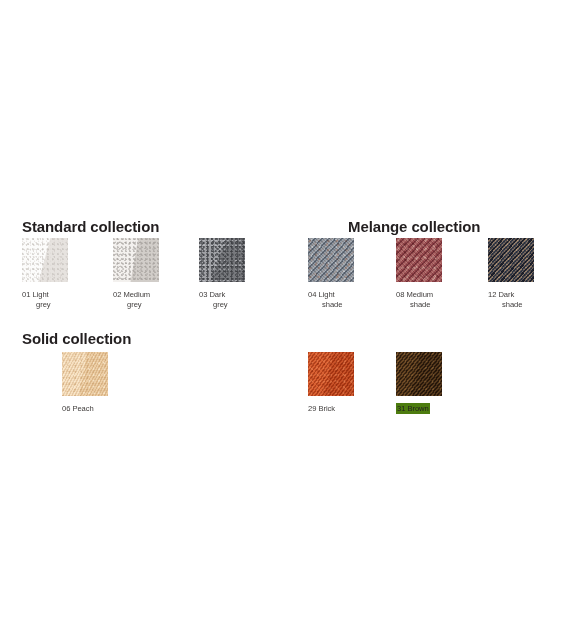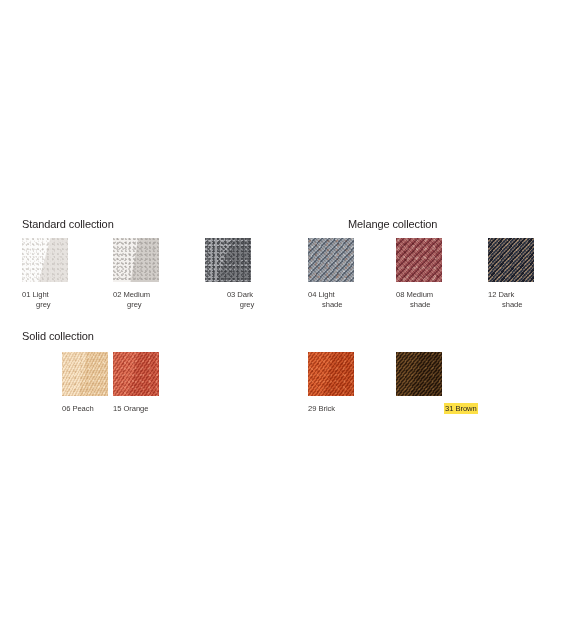--- a/index.html
+++ b/index.html
@@ -22,22 +22,22 @@
     left: 0;
     top: 0;
     width: 574px;
     height: 642px;
     background: #ffffff;
   }
 
   
   .section-title {
     position: absolute;
-    font-size: 11px;
-    font-weight: normal;
+    font-size: 15px;
+    font-weight: bold;
     color: #231f20;
     letter-spacing: -0.1px;
     white-space: nowrap;
   }
   #std-title   { left: 22px;  top: 218px; }
   #mel-title   { left: 308px; top: 218px; padding-left: 40px; }
   #sol-title   { left: 22px;  top: 330px; }
 
   
   .row {
@@ -74,24 +74,23 @@
     line-height: 9.6px;
     color: #3f3c3b;
     width: 70px;
     letter-spacing: -0.05px;
   }
   .swatch-label .l1 { display: block; white-space: nowrap; }
   .swatch-label .l2 { display: block; white-space: nowrap; }
   .swatch-label.two-line .l2 { padding-left: 14px; }
 
   .swatch-label .hl {
-    background: #fde047;
+    background: #4d7c0f;
     color: #231f20;
     padding: 1px 1px 1px 1px;
-    margin-left: 48px;
   }
 
   
   
   .tex-01 {
     background-color: #ece9e6;
     background-image:
       radial-gradient(circle at 18% 22%, rgba(190,185,180,.55) 0 .7px, transparent 1px),
       radial-gradient(circle at 62% 14%, rgba(205,200,196,.6) 0 .7px, transparent 1px),
       radial-gradient(circle at 38% 68%, rgba(198,192,188,.5) 0 .7px, transparent 1px),
@@ -261,21 +260,21 @@
     <div class="swatch-cell" style="left:113px;">
       <div class="swatch tex-02">
           <span class="grain"></span>
         </div>
       <div class="swatch-label two-line">
         <span class="l1">02 Medium</span>
         <span class="l2">grey</span>
       </div>
     </div>
 
-    <div class="swatch-cell" style="left:205px;text-align:center;">
+    <div class="swatch-cell" style="left:199px;">
       <div class="swatch tex-03">
           <span class="grain"></span>
         </div>
       <div class="swatch-label two-line">
         <span class="l1">03 Dark</span>
         <span class="l2">grey</span>
       </div>
     </div>
 
   </div>
@@ -322,28 +321,20 @@
 
     <div class="swatch-cell" style="left:22px;padding-left:40px;">
       <div class="swatch tex-06">
           <span class="grain"></span>
         </div>
       <div class="swatch-label">
         <span class="l1">06 Peach</span>
       </div>
     </div>
 
-    <div class="swatch-cell" style="left:113px;">
-      <div class="swatch tex-15">
-          <span class="grain"></span>
-        </div>
-      <div class="swatch-label">
-        <span class="l1">15 Orange</span>
-      </div>
-    </div>
 
 
     <div class="swatch-cell" style="left:308px;">
       <div class="swatch tex-29">
           <span class="grain"></span>
         </div>
       <div class="swatch-label">
         <span class="l1">29 Brick</span>
       </div>
     </div>

